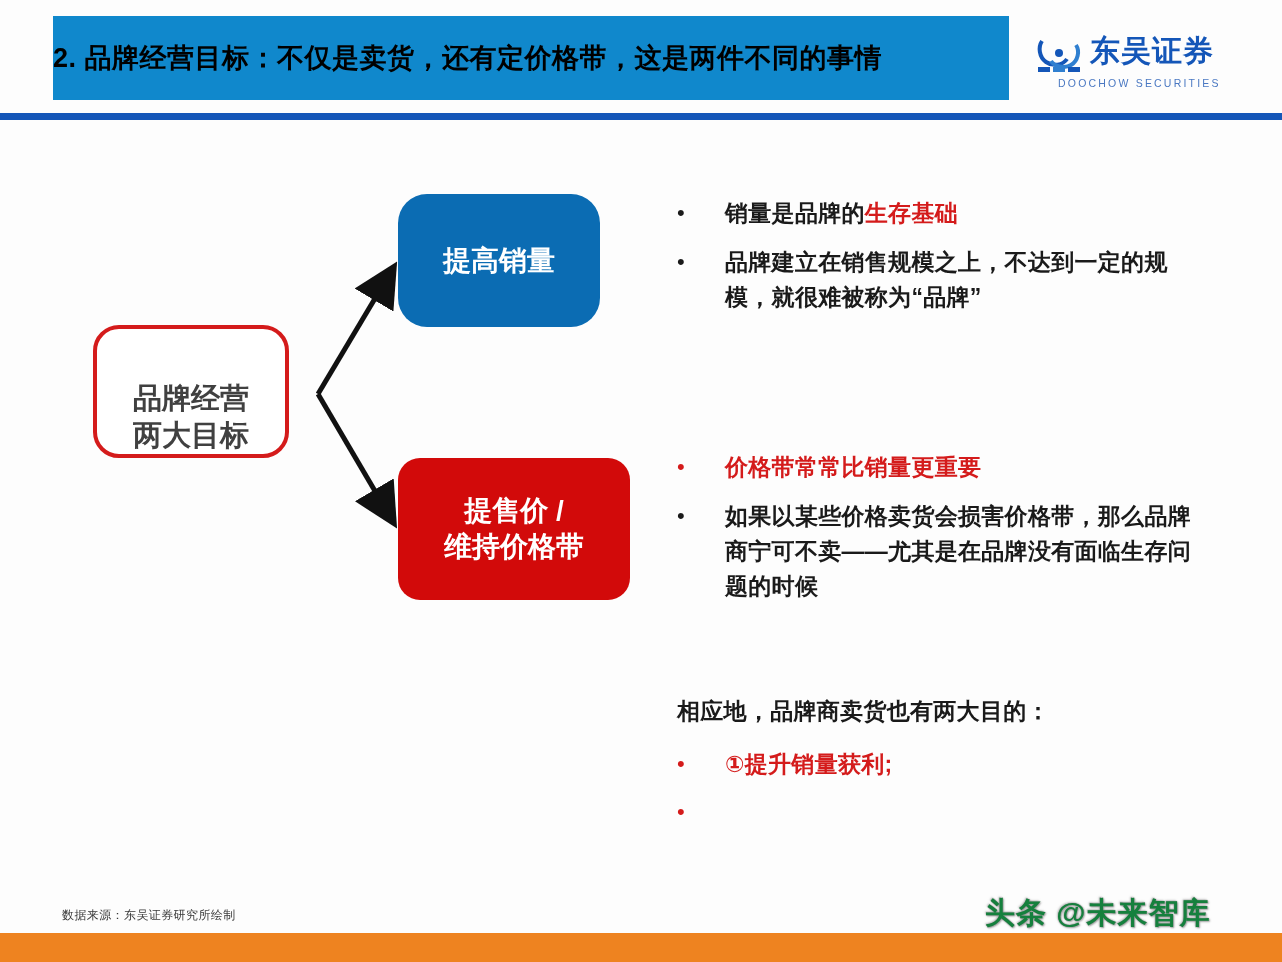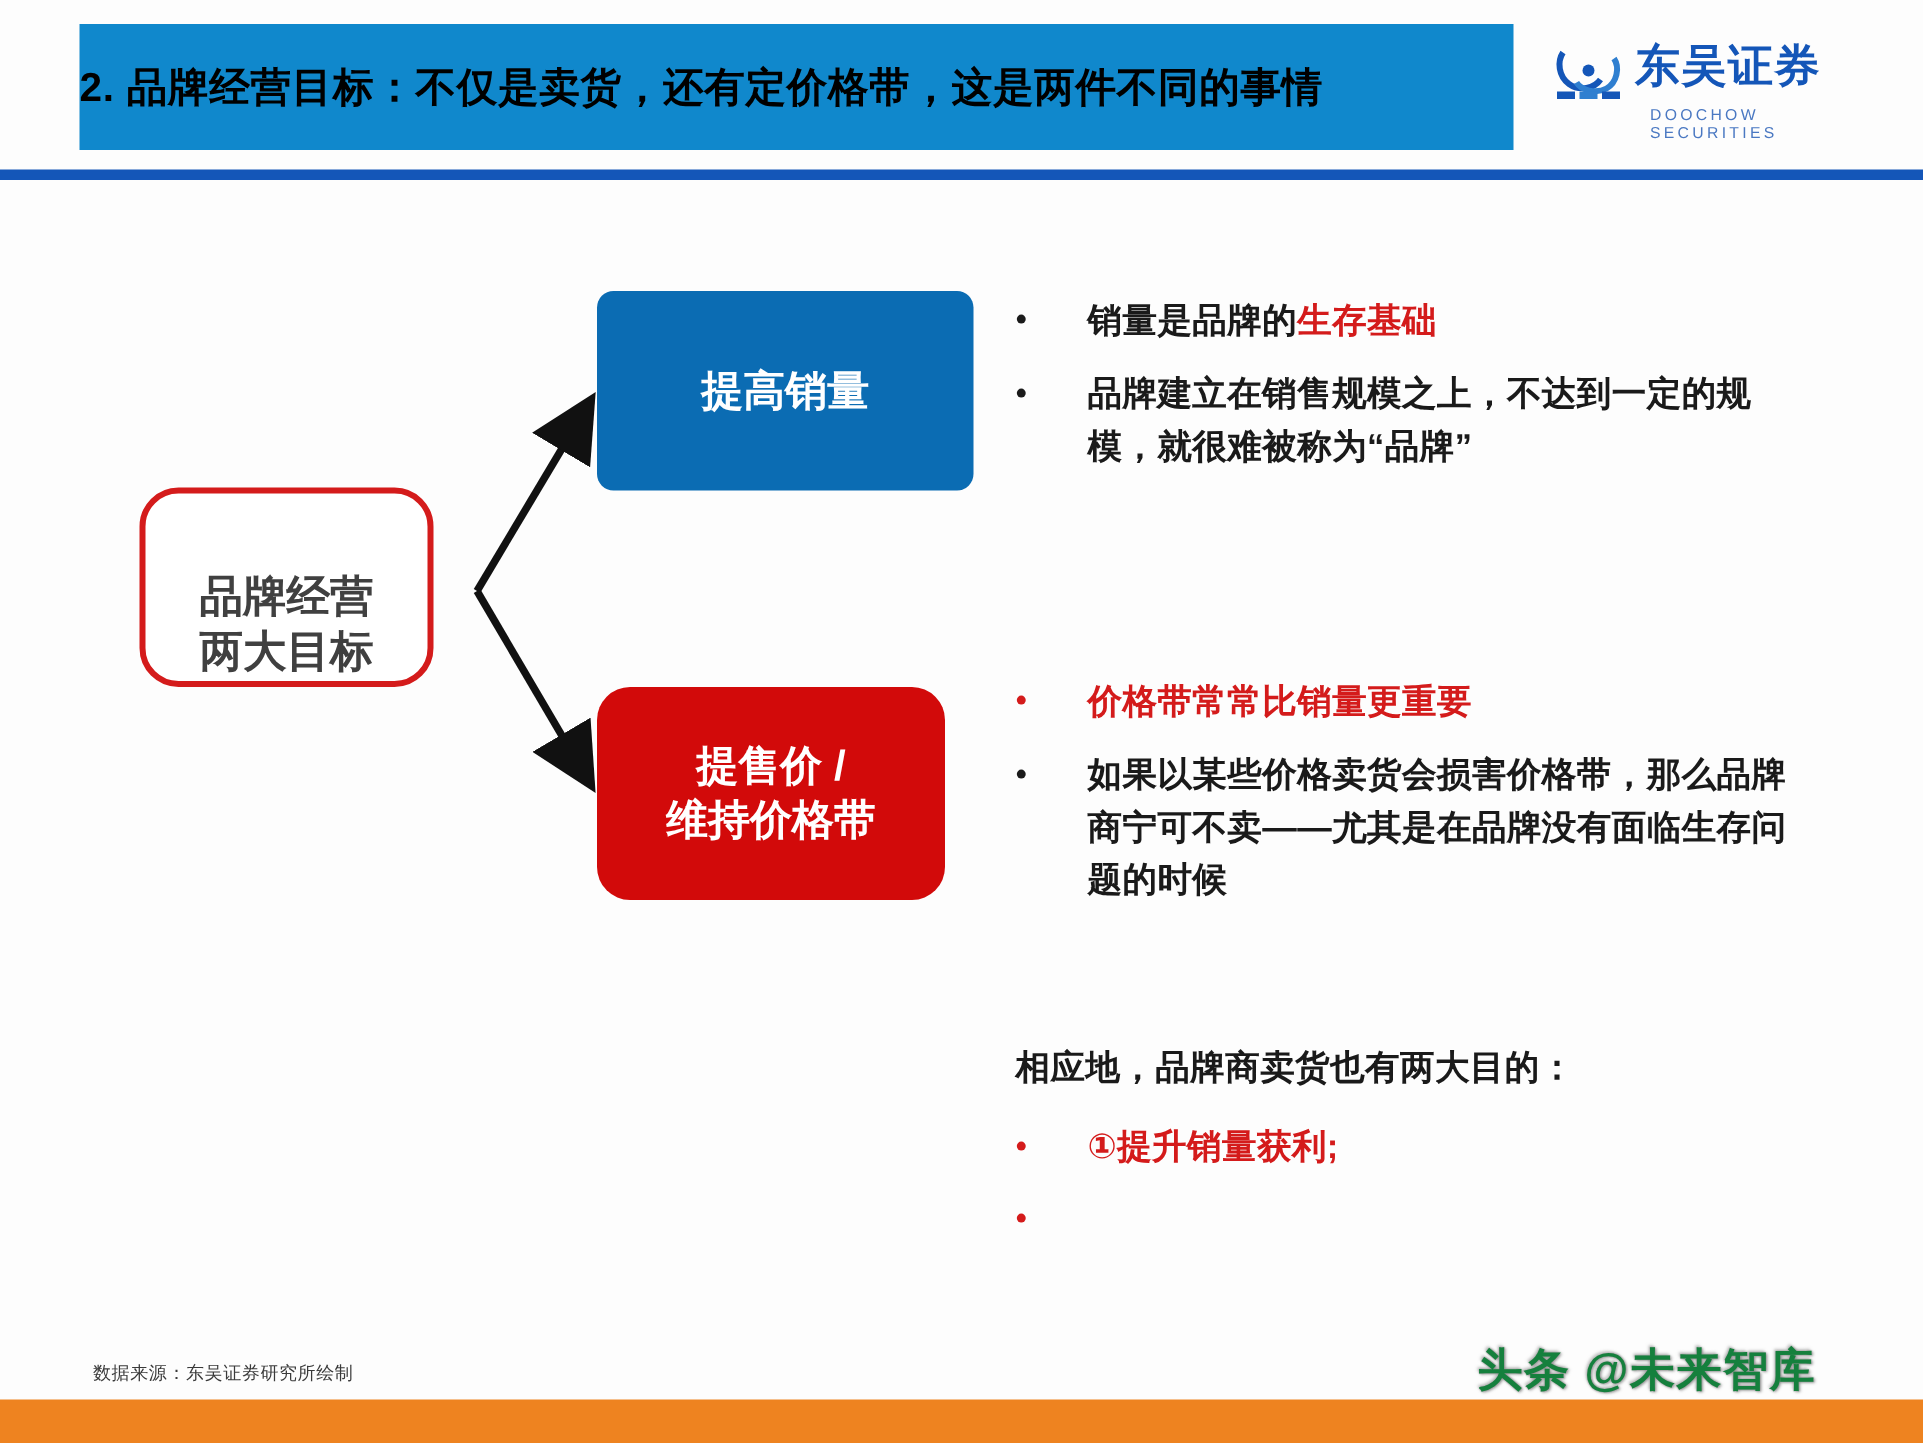--- a/index.html
+++ b/index.html
@@ -75,21 +75,21 @@
     font-weight: bold;
     color: #1456b8;
     letter-spacing: 1px;
     line-height: 1;
   }
   .logo-en {
     font-size: 10.5px;
     color: #4a78c2;
     letter-spacing: 2.2px;
     margin-top: 3px;
-    margin-left: 64px;
+    margin-left: 22px;
     font-family: "Liberation Sans", sans-serif;
   }
 
   
   .diagram-svg {
     position: absolute;
     left: 0;
     top: 120px;
     width: 680px;
     height: 520px;
@@ -114,23 +114,23 @@
     border-radius: 26px;
     background: #ffffff;
     color: #404040;
     font-size: 29px;
     box-sizing: border-box;
     justify-content: flex-end;
   }
   .node-blue {
     left: 398px;
     top: 194px;
-    width: 251px;
+    width: 202px;
     height: 133px;
-    border-radius: 11px;
+    border-radius: 29px;
     background: #0b6cb3;
     color: #ffffff;
     font-size: 28px;
   }
   .node-red {
     left: 398px;
     top: 458px;
     width: 232px;
     height: 142px;
     border-radius: 22px;

